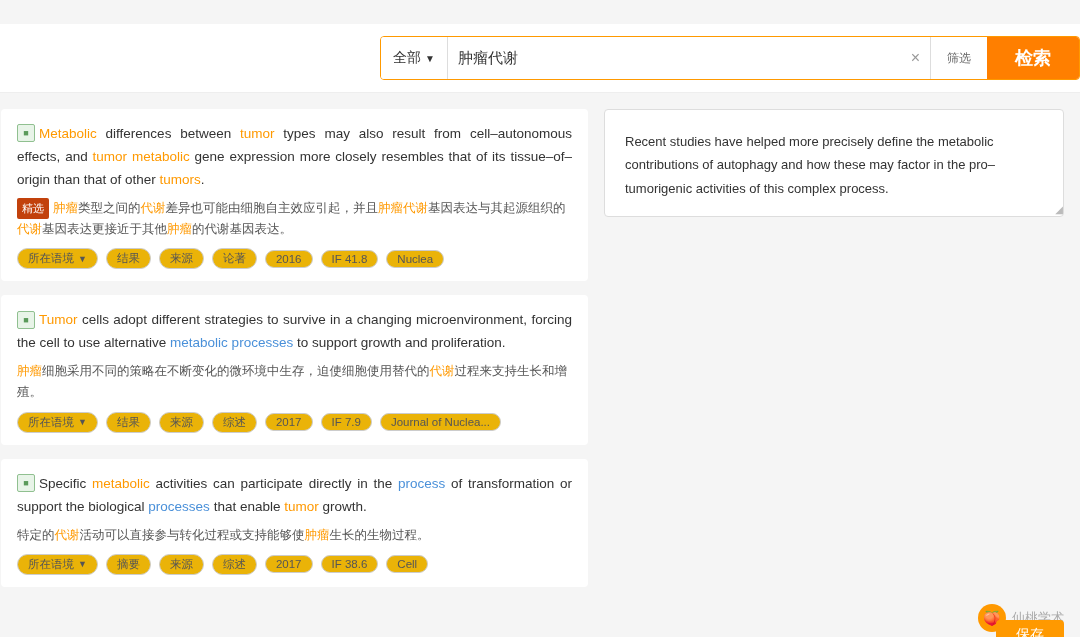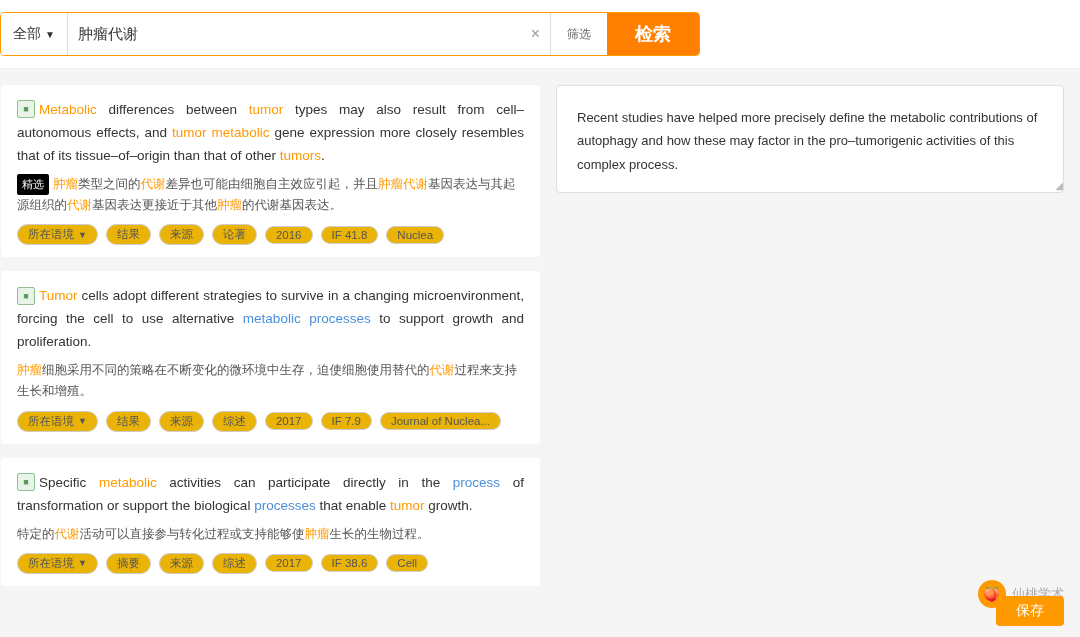--- a/index.html
+++ b/index.html
@@ -9,24 +9,25 @@
       width: 1080px;
       min-height: 637px;
       overflow: hidden;
       position: relative;
     }
 
     
     .search-bar {
       display: flex;
       align-items: center;
-      justify-content: flex-start;
+      justify-content: flex-end;
       padding: 12px 0 12px 0;
       background: #fff;
       border-bottom: 1px solid #eee;
+      margin-top: 24px;
     }
     .search-container {
       display: flex;
       align-items: center;
       border: 1.5px solid #f90;
       border-radius: 4px;
       overflow: hidden;
       width: 700px;
     }
     .search-category {
@@ -177,32 +178,32 @@
       color: #f90;
       font-size: 12px;
       margin-top: 6px;
       cursor: pointer;
       display: block;
     }
 
     
     .jingxuan-badge {
       display: inline-block;
-      background: #000000;
+      background: #c2410c;
       color: #fff;
       font-size: 11px;
       padding: 1px 5px;
       border-radius: 2px;
       margin-right: 4px;
       vertical-align: middle;
     }
 
     
     .preview-panel {
-      width: 508px;
+      width: 460px;
       background: #fff;
       border: 1px solid #ddd;
       border-radius: 4px;
       padding: 20px 20px 16px 20px;
       font-size: 13px;
       line-height: 1.8;
       color: #333;
       position: relative;
       align-self: flex-start;
     }

